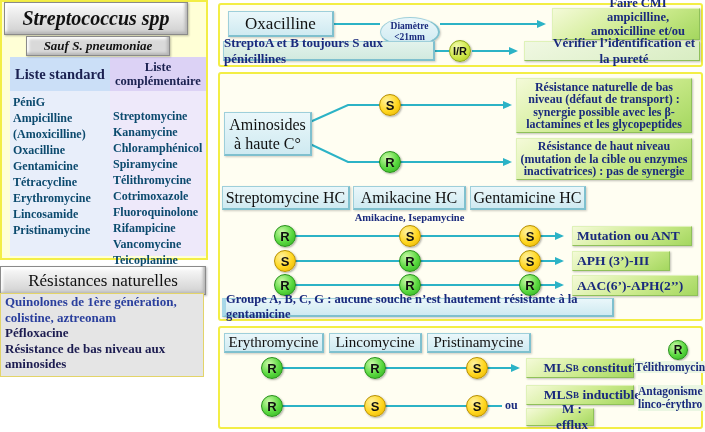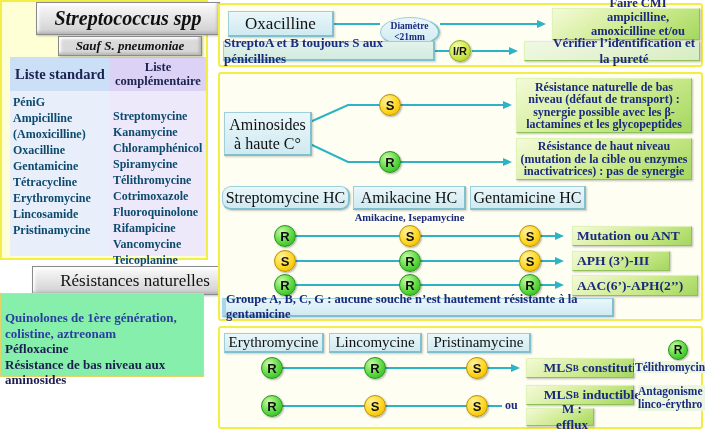--- a/index.html
+++ b/index.html
@@ -7,21 +7,21 @@
         font-family:"Liberation Serif",serif;overflow:hidden;}
 
   
   .panel{position:absolute;background:#fffef2;border:2px solid #f3ee45;border-radius:3px;box-sizing:border-box;}
   .yellowleft{position:absolute;left:0;top:0;width:208px;height:260px;background:#ffffd6;
               border:2px solid #f3ee45;box-sizing:border-box;}
 
   
   .graybox{position:absolute;background:linear-gradient(180deg,#fbfbfb,#cfcfcf);
            border:1px solid #8a8a8a;box-shadow:inset -2px -2px 3px #b5b5b5,inset 2px 2px 3px #ffffff,1px 1px 2px rgba(0,0,0,.25);
-           display:flex;align-items:center;justify-content:center;color:#111;margin-left:32px;}
+           display:flex;align-items:center;justify-content:center;color:#111;}
   .title{font-size:20px;font-weight:bold;font-style:italic;}
   .subtitle{font-size:13px;font-weight:bold;font-style:italic;background:#d9d9d9;}
 
   
   .bluebox{position:absolute;background:linear-gradient(180deg,#eaf7fa,#cfeaf1);
            border:1px solid #9ecfda;border-right:2px solid #7fc0ce;border-bottom:2px solid #7fc0ce;
            box-shadow:1px 1px 2px rgba(0,0,0,.2);
            display:flex;align-items:center;justify-content:center;color:#111;box-sizing:border-box;}
 
   
@@ -47,22 +47,22 @@
   .hdr-std{position:absolute;left:8px;top:55px;width:100px;height:34px;background:#cbdff7;
            display:flex;align-items:center;justify-content:center;font-weight:bold;font-size:14.5px;color:#1b2150;}
   .hdr-comp{position:absolute;left:108px;top:55px;width:96px;height:34px;background:#dcd2f5;
             display:flex;align-items:center;justify-content:center;text-align:center;
             font-weight:bold;font-size:12.5px;line-height:14px;color:#1b2150;}
   .col-std{position:absolute;left:8px;top:89px;width:100px;height:165px;background:#e8eefa;padding-top:3px;box-sizing:border-box;}
   .col-comp{position:absolute;left:108px;top:89px;width:96px;height:165px;background:#eee9fa;padding-top:17px;box-sizing:border-box;}
   .li{font-size:12px;font-weight:bold;color:#0c4a6e;line-height:16px;padding-left:3px;white-space:nowrap;}
 
   .resnat-hdr{left:0;top:266px;width:204px;height:27px;font-size:17px;}
-  .resnat-body{position:absolute;left:0;top:293px;width:204px;height:84px;background:#86efac;
-               border:1px solid #e3d469;box-sizing:border-box;padding:16px 4px;
+  .resnat-body{position:absolute;left:0;top:293px;width:204px;height:84px;background:#e5e5e5;
+               border:1px solid #e3d469;box-sizing:border-box;padding:0 4px;
                font-size:13px;font-weight:bold;line-height:15.5px;}
   .resnat-body .b1{color:#2a3f9d;}
   .resnat-body .b2{color:#1c1c50;}
 
   sub{font-size:9px;}
 </style>
 </head>
 <body>
 
 <div class="page">
@@ -146,21 +146,21 @@
 
     <div class="bluebox" style="left:4px;top:38px;width:88px;height:44px;flex-direction:column;font-size:16px;line-height:19px;">
       <span>Aminosides</span>
       <span>à haute C°</span>
     </div>
     <div class="circ y" style="left:159px;top:20px;">S</div>
     <div class="circ g" style="left:159px;top:77px;">R</div>
     <div class="greenbox" style="left:296px;top:4px;width:176px;height:55px;font-size:12px;line-height:12.5px;padding:1px 2px;">Résistance naturelle de bas niveau (défaut de transport) : synergie possible avec les β-lactamines et les glycopeptides</div>
     <div class="greenbox" style="left:296px;top:64px;width:176px;height:42px;font-size:12px;line-height:12.5px;padding:1px 2px;">Résistance de haut niveau (mutation de la cible ou enzymes inactivatrices) : pas de synergie</div>
 
-    <div class="bluebox" style="left:2px;top:112px;width:128px;height:24px;font-size:16px;border-radius:9px;">Streptomycine HC</div>
+    <div class="bluebox" style="left:2px;top:112px;width:128px;height:24px;font-size:16px;">Streptomycine HC</div>
     <div class="bluebox" style="left:133px;top:112px;width:113px;height:24px;font-size:16px;">Amikacine HC</div>
     <div class="bluebox" style="left:250px;top:112px;width:116px;height:24px;font-size:16px;">Gentamicine HC</div>
     <div class="navy" style="position:absolute;left:133px;top:138px;width:113px;text-align:center;font-size:10.5px;">Amikacine, Isepamycine</div>
 
     <div class="circ g" style="left:54px;top:151px;">R</div>
     <div class="circ y" style="left:179px;top:151px;">S</div>
     <div class="circ y" style="left:299px;top:151px;">S</div>
     <div class="greenbox" style="left:352px;top:152px;width:120px;height:20px;font-size:13.5px;justify-content:flex-start;padding-left:4px;">Mutation ou ANT</div>
 
     <div class="circ y" style="left:54px;top:176px;">S</div>

